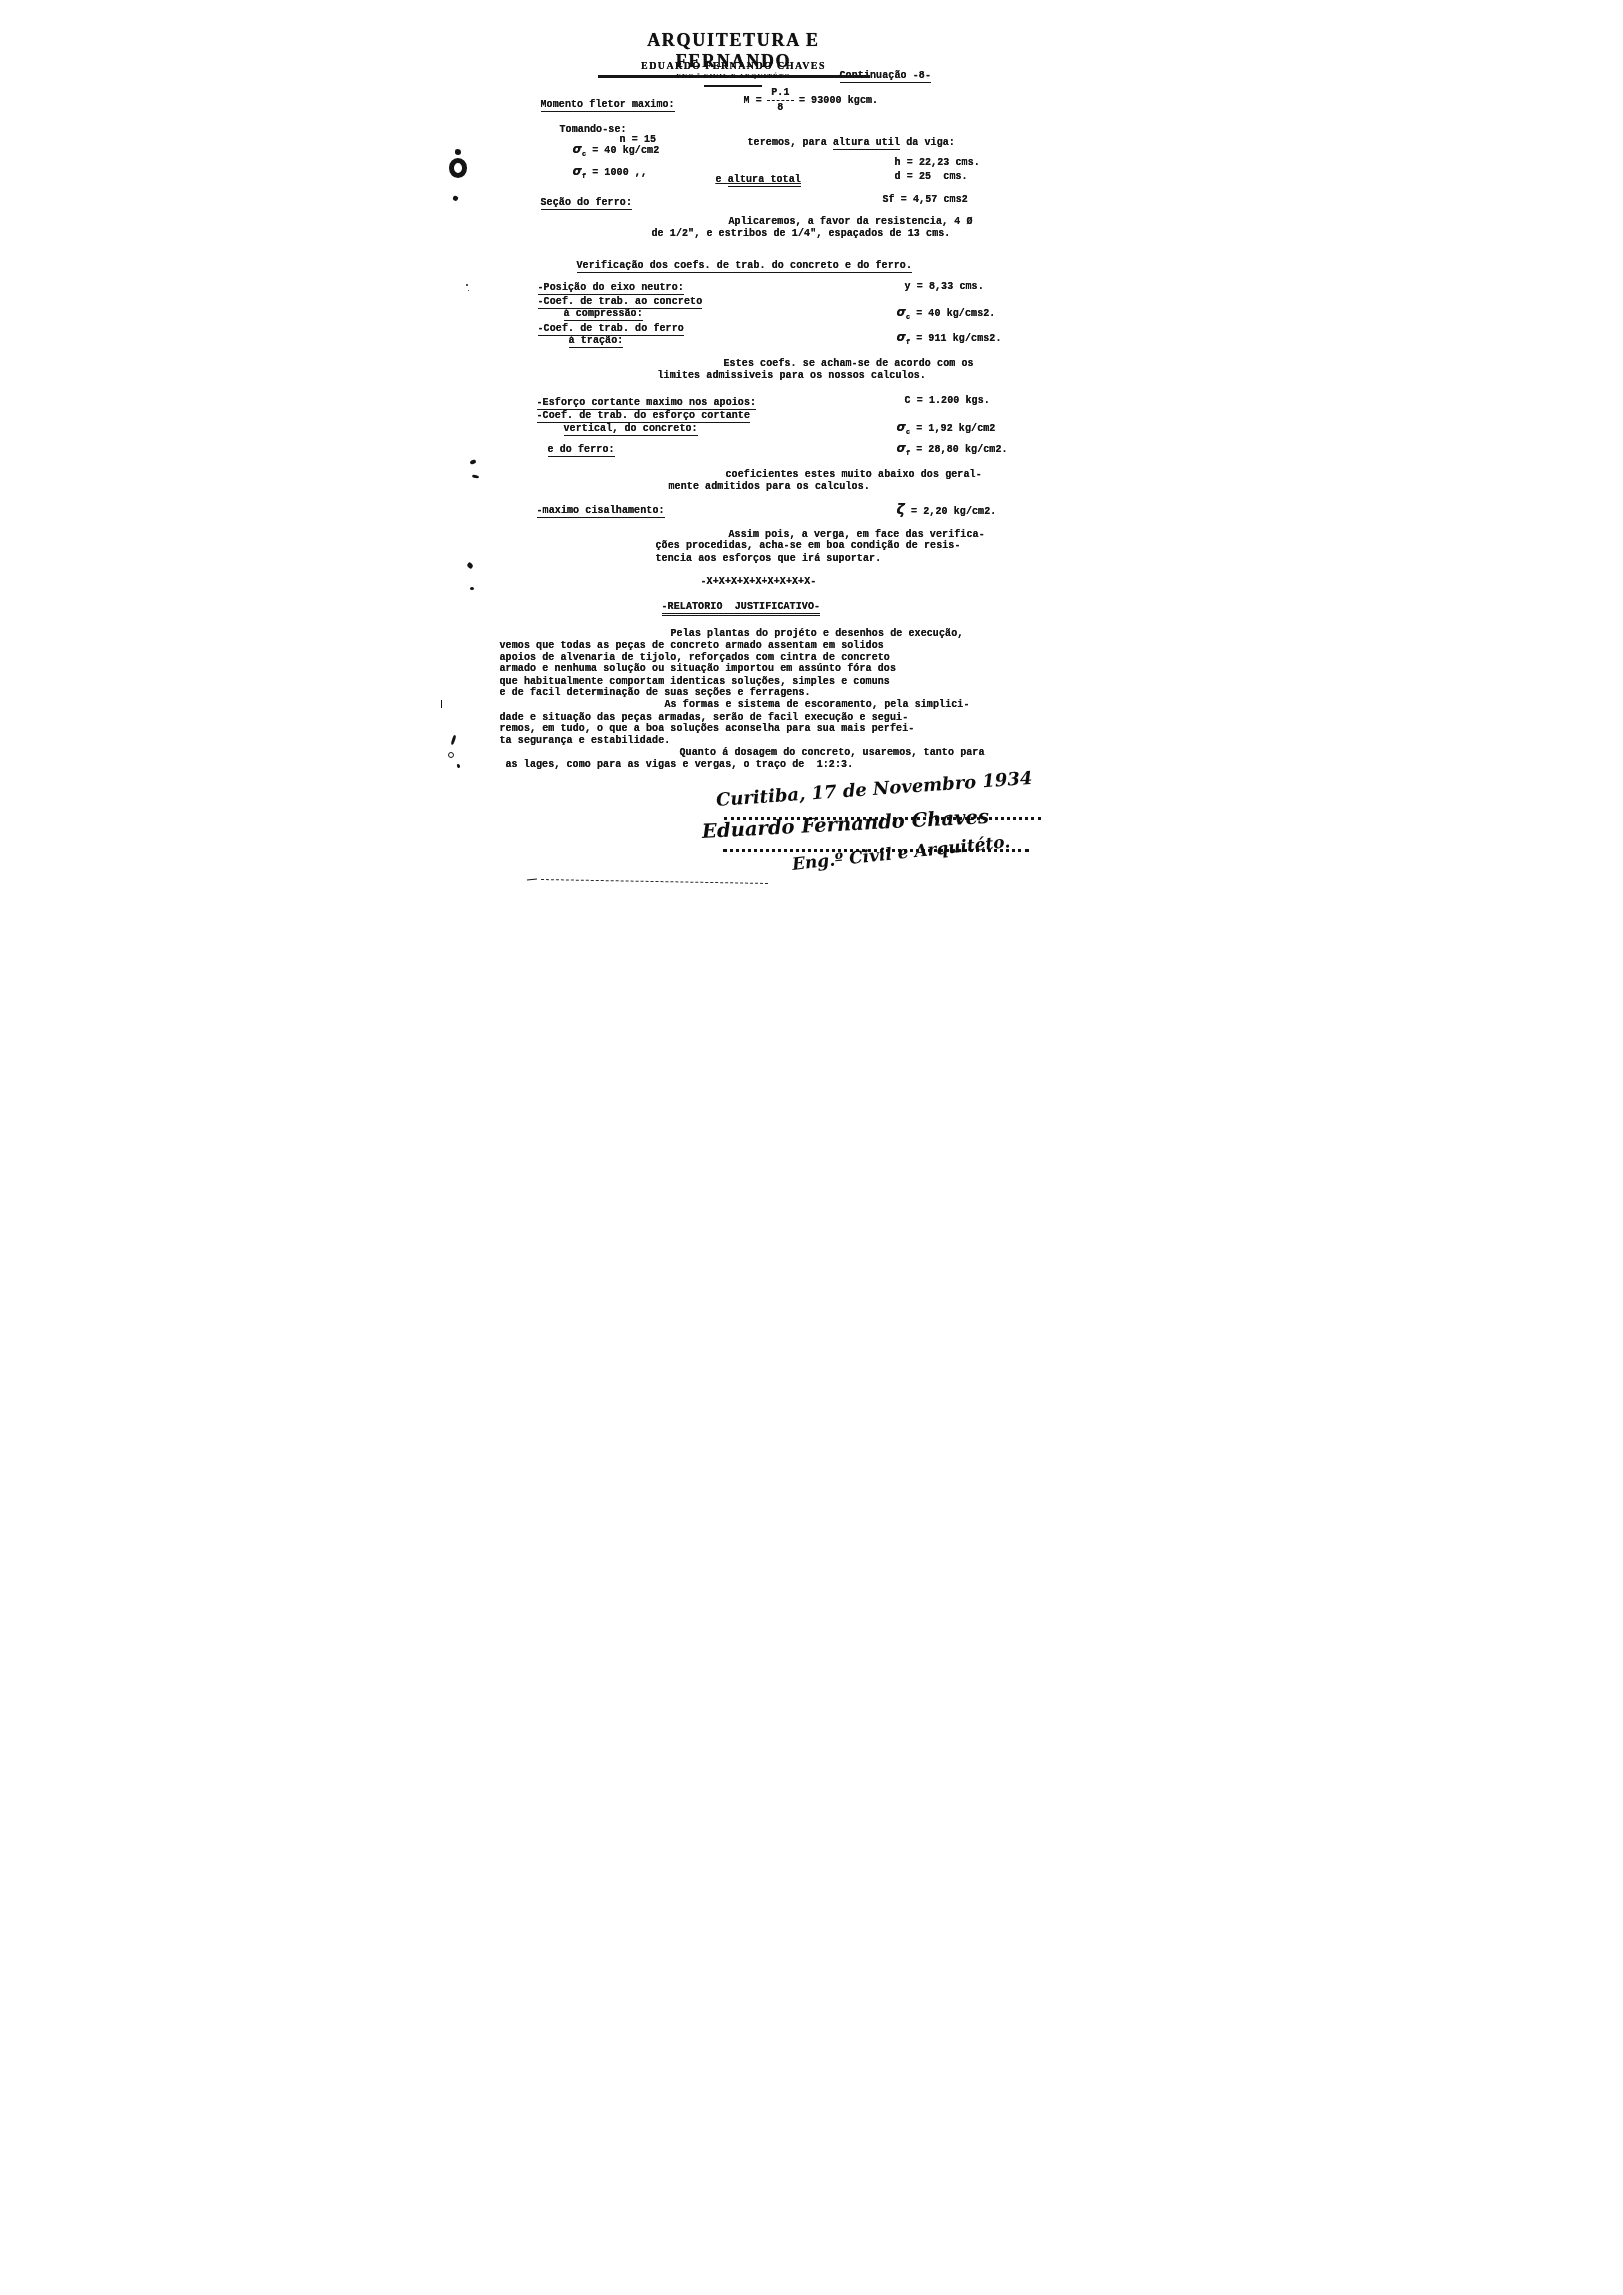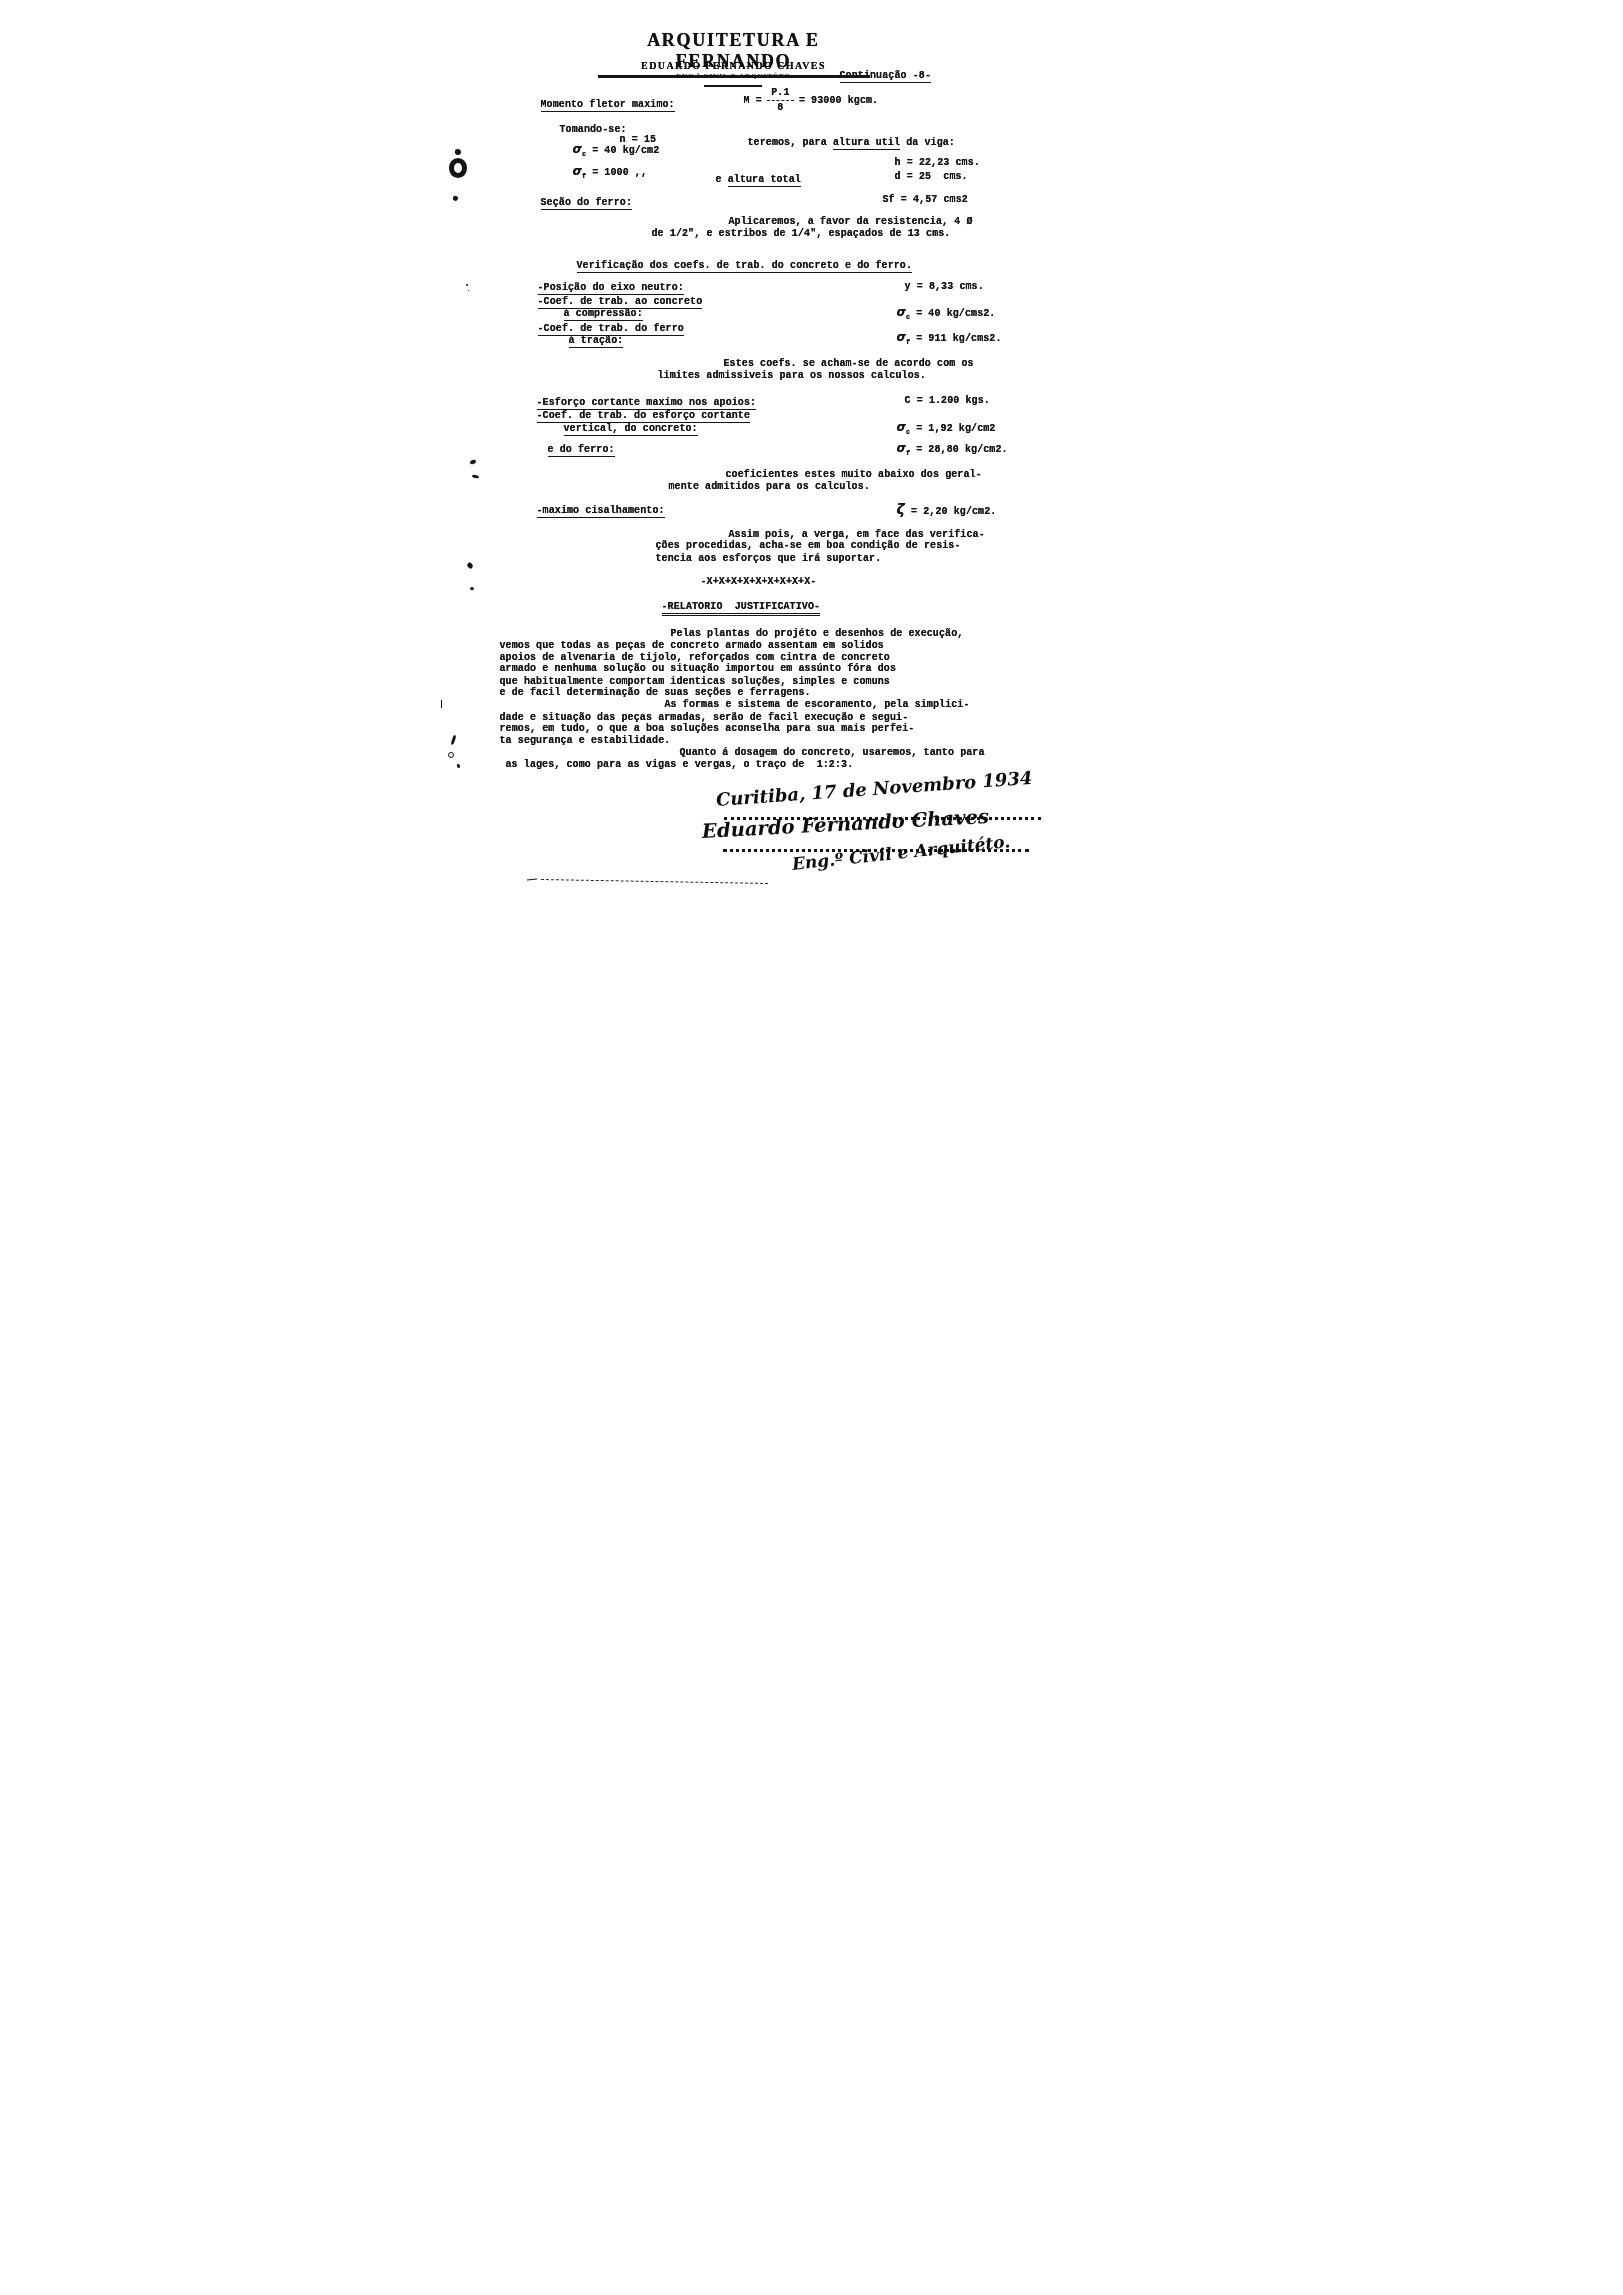--- a/index.html
+++ b/index.html
@@ -77,21 +77,21 @@
     <span>= 93000 kgcm.</span>
   </div>
 
   <div class="tw" style="left:120px;top:124px;">Tomando-se:</div>
   <div class="tw" style="left:139px;top:134px;margin-left:41px;">n = 15</div>
   <div class="tw" style="left:133px;top:143px;"><span class="sym">σ</span><sub>c</sub><span> = 40 kg/cm2</span></div>
   <div class="tw" style="left:133px;top:165px;"><span class="sym">σ</span><sub>f</sub><span> = 1000 ,,</span></div>
 
   <div class="tw" style="left:308px;top:137px;"><span>teremos, para </span><span class="u">altura util</span><span> da viga:</span></div>
   <div class="tw" style="left:455px;top:157px;">h = 22,23 cms.</div>
-  <div class="tw" style="left:276px;top:174px;"><span>e </span><span class="u">altura total</span></div>
+  <div class="tw" style="left:276px;top:174px;text-decoration:underline;"><span>e </span><span class="u">altura total</span></div>
   <div class="tw" style="left:455px;top:171px;">d = 25  cms.</div>
 
   <div class="tw" style="left:101px;top:197px;"><span class="u">Seção do ferro:</span></div>
   <div class="tw" style="left:443px;top:194px;">Sf = 4,57 cms2</div>
   <div class="tw" style="left:289px;top:216px;">Aplicaremos, a favor da resistencia, 4 Ø</div>
   <div class="tw" style="left:212px;top:228px;">de 1/2", e estribos de 1/4", espaçados de 13 cms.</div>
 
   <div class="tw" style="left:137px;top:260px;"><span class="u">Verificação dos coefs. de trab. do concreto e do ferro.</span></div>
 
   <div class="tw" style="left:98px;top:282px;"><span class="u">-Posição do eixo neutro:</span></div>

